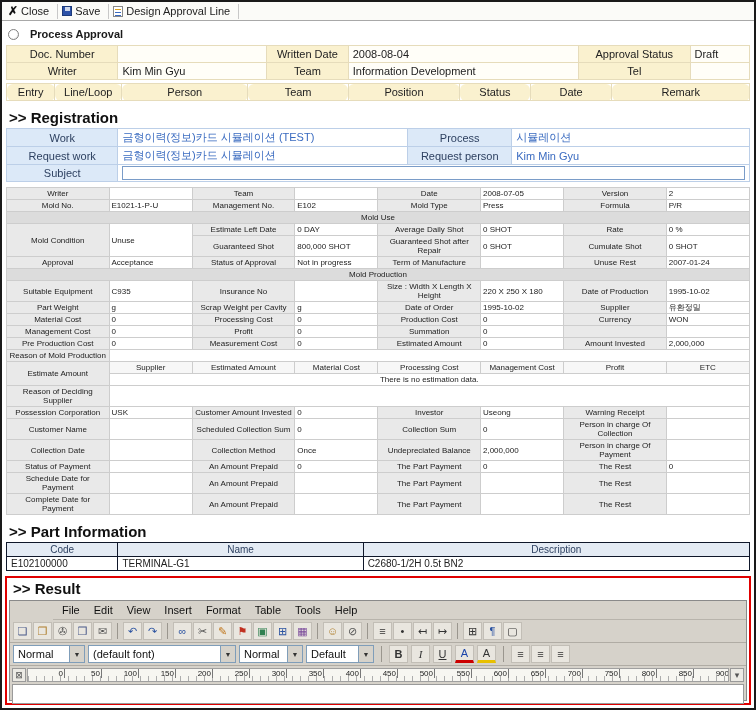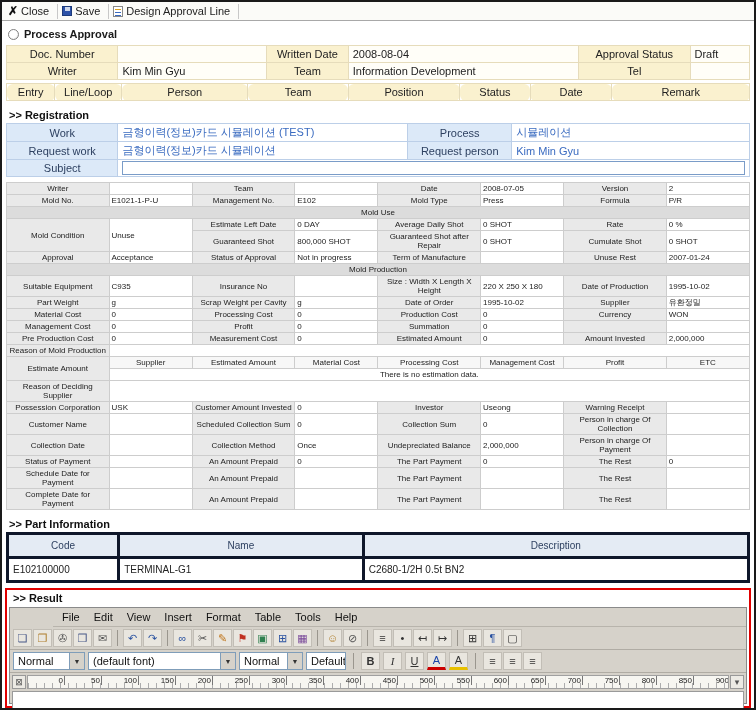--- a/index.html
+++ b/index.html
@@ -10,71 +10,71 @@
   
   .toolbar{height:19px;flex:none;display:flex;align-items:center;border-bottom:1px solid #a8a8a8;background:#fbfbf8;font-size:11px;color:#222;padding:0 2px;}
   .tb-btn{display:flex;align-items:center;gap:3px;padding:0 8px 0 4px;border-right:1px solid #c8c8c8;height:15px;cursor:default;white-space:nowrap;}
   .x-icon{font-weight:bold;font-size:12px;color:#111;line-height:1;}
   .disk-icon{width:10px;height:10px;background:#2d52a8;border:1px solid #1d3a7a;position:relative;flex:none;}
   .disk-icon:after{content:"";position:absolute;left:2px;top:0;width:5px;height:4px;background:#cfd8ea;}
   .design-icon{width:10px;height:11px;background:#fff;border:1px solid #888;position:relative;flex:none;}
   .design-icon:after{content:"";position:absolute;left:1px;top:2px;width:6px;height:1px;background:#d8a020;box-shadow:0 3px 0 #3a6bc0,0 6px 0 #3a6bc0;}
 
   
-  .radio-row{display:flex;align-items:center;gap:5px;margin:7px 6px 5px;flex:none;}
+  .radio-row{display:flex;align-items:center;gap:11px;margin:7px 6px 5px;flex:none;}
   .radio{width:11px;height:11px;border:1px solid #808080;border-radius:50%;background:radial-gradient(circle at 35% 35%,#fff 55%,#d4d4d4);flex:none;}
   .radio-label{font-size:11px;font-weight:bold;color:#1a1a1a;}
 
   
   .tbl{width:744px;margin:0 auto;border-collapse:collapse;table-layout:fixed;flex:none;}
   .tbl td{overflow:hidden;}
 
   .doc-table td,.approval-table td{border:1px solid #E6DCBB;font-size:11px;padding:1px 4px;height:17px;color:#222;}
   .lh{background:#FAF1CF;color:#2e4161;text-align:center;}
   .lv{background:#FFFEF8;}
   .approval-table{margin-top:3px;}
   .ah{background:#FAF1CF;color:#2e4161;text-align:center;height:15px;border-radius:6px;}
 
-  .sect{font-size:11px;font-weight:bold;color:#101010;margin:8px 7px 2px;flex:none;}
+  .sect{font-size:15px;font-weight:bold;color:#101010;margin:8px 7px 2px;flex:none;}
 
   .reg-table td{border:1px solid #BCCFE8;font-size:11px;padding:1px 4px;height:16px;}
   .rh{background:#DCE9F8;color:#2e4161;text-align:center;}
   .rv{background:#fff;color:#222;}
   .link{color:#3a6bc0;}
   .subject-input{width:100%;height:14px;border:1px solid #7a9cc8;font-size:11px;padding:0 2px;font-family:"Liberation Sans",sans-serif;display:block;}
 
   .mold-table{margin-top:5px;}
   .mold-table td{border:1px solid #CDCDCD;font-size:8px;line-height:9px;padding:1px 2px;color:#222;}
   .h,.hb,.h2{background:#E9E9E9;text-align:center;}
   .h{color:#4e5f7d;}
   .hb{color:#3a6bc0;}
   .h2{background:#F7F7F7;color:#4e5f7d;}
   .sec{background:#DCDCDC;color:#4e4e4e;text-align:center;}
   .v{background:#fff;}
   .center{text-align:center;}
 
-  .part-table td{border:3px solid #0f172a;font-size:10px;padding:1px 4px;height:24px;margin-left:44px;}
+  .part-table td{border:1px solid #0f172a;font-size:10px;padding:1px 4px;height:14px;margin-left:44px;}
   .ph{background:#E4EBF4;color:#2e4161;text-align:center;}
   .pv{background:#fff;color:#222;}
 
   
   .result-box{flex:1;min-height:120px;display:flex;flex-direction:column;border:2px solid #E00000;margin:5px 3px 3px;background:#fff;padding:1px 2px 2px;}
   .result-title{margin:1px 4px 3px;}
   .editor{flex:1;min-height:0;display:flex;flex-direction:column;border:1px solid #8a8a8a;background:#D6D2CA;}
   .menubar{flex:none;display:flex;padding:2px 2px;font-size:11px;color:#111;border-bottom:1px solid #b8b4ac;margin-left:43px;}
   .menu-item{padding:1px 7px;cursor:default;}
   .icon-bar{flex:none;display:flex;align-items:center;padding:2px 3px;gap:1px;border-bottom:1px solid #b0aca4;}
   .tb-icon{width:19px;height:18px;border:1px solid #c2beb6;background:#e9e6df;display:inline-flex;align-items:center;justify-content:center;font-size:11px;color:#444;flex:none;}
   .vsep{width:1px;height:16px;background:#9a968e;margin:0 4px;display:inline-block;flex:none;}
   .format-bar{flex:none;display:flex;align-items:center;padding:2px 3px;gap:3px;border-bottom:1px solid #b0aca4;}
   .dd{display:flex;align-items:center;justify-content:space-between;background:#fff;border:1px solid #7f9db9;height:18px;font-size:11px;color:#111;padding-left:4px;flex:none;white-space:nowrap;overflow:hidden;}
   .dd-style{width:72px;}
   .dd-font{width:148px;gap:28px;}
   .dd-size{width:64px;}
-  .dd-default{width:40px;}
+  .dd-default{width:68px;}
   .dd-arrow{width:15px;height:16px;background:#d6d2ca;border-left:1px solid #7f9db9;font-size:7px;display:flex;align-items:center;justify-content:center;color:#333;flex:none;}
   .fmt-btn{width:19px;height:18px;border:1px solid #c2beb6;background:#e9e6df;display:inline-flex;align-items:center;justify-content:center;font-size:11px;color:#333;flex:none;}
   .fmt-btn.b{font-weight:bold;}
   .fmt-btn.i{font-style:italic;font-family:"Liberation Serif",serif;}
   .fmt-btn.u{text-decoration:underline;}
   .fmt-btn.colorbtn{color:#1a44aa;border-bottom:3px solid #c00;line-height:8px;}
   .fmt-btn.hl{color:#333;border-bottom:3px solid #e8c000;line-height:8px;}
   .align-group{display:inline-flex;gap:1px;}
   .ruler-row{flex:none;display:flex;align-items:center;padding:2px 2px;background:#D6D2CA;}
   .corner{width:14px;height:14px;border:1px solid #999;background:#eceae4;font-size:9px;display:flex;align-items:center;justify-content:center;color:#555;flex:none;}

